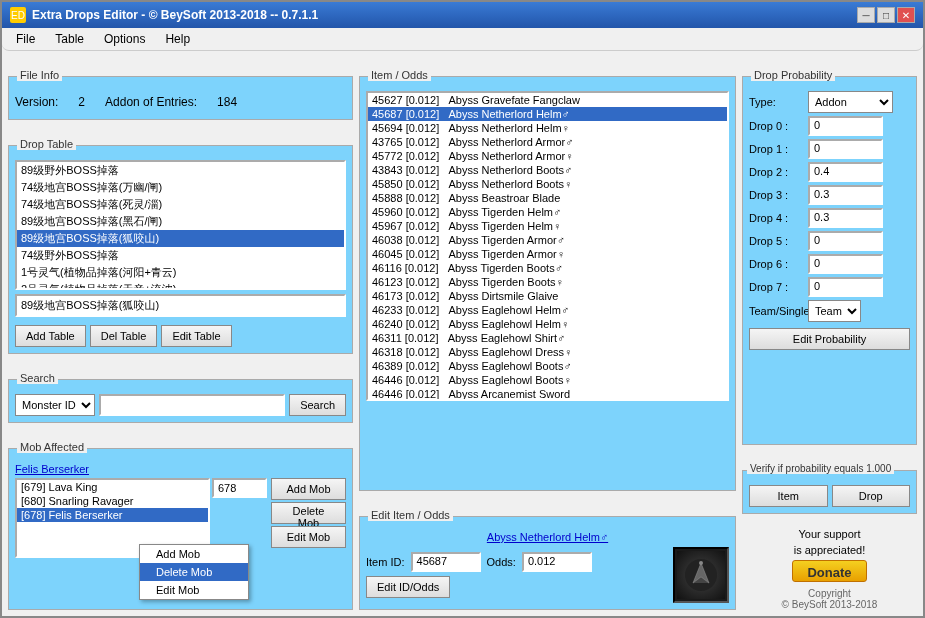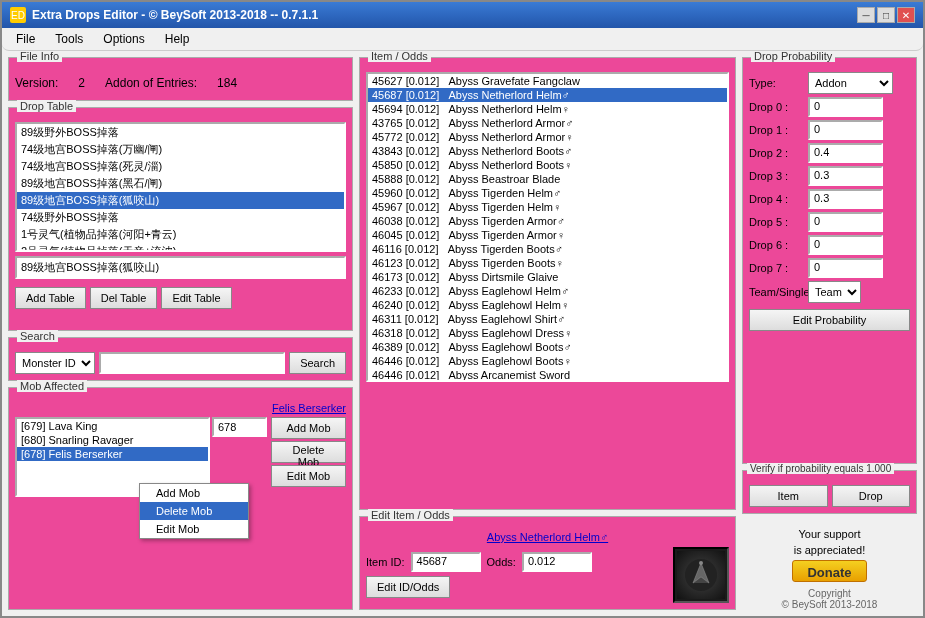--- a/index.html
+++ b/index.html
@@ -78,23 +78,24 @@
     .panel-group {
       display: flex;
       flex-direction: column;
       gap: 6px;
     }
     .left-col { width: 345px; flex-shrink: 0; }
     .mid-col { flex: 1; min-width: 330px; }
     .right-col { width: 175px; flex-shrink: 0; }
     .group-box {
       border: 1px solid #aaa;
-      background: #ec4899;
+      background: #7dd3fc;
       padding: 4px 6px 6px 6px;
       position: relative;
+      margin-top: 19px;
     }
     .group-box-title {
       position: absolute;
       top: -8px;
       left: 8px;
       background: #f0f0f0;
       padding: 0 3px;
       font-size: 11px;
       color: #333;
     }
@@ -153,21 +154,21 @@
       font-size: 11px;
       border: 2px inset #fff;
       background: white;
       padding: 1px 4px;
       height: 22px;
     }
     .mob-link {
       color: #0000cc;
       text-decoration: underline;
       font-size: 11px;
-      text-align: right;
+      text-align: left;
       display: block;
       margin-bottom: 3px;
       cursor: pointer;
     }
     .mob-row { display: flex; gap: 4px; }
     .mob-list {
       flex: 1;
       border: 2px inset #fff;
       background: white;
       overflow-y: auto;
@@ -267,21 +268,21 @@
     </div>
     <div class="title-buttons">
       <div class="title-btn">─</div>
       <div class="title-btn">□</div>
       <div class="title-btn close">✕</div>
     </div>
   </div>
 
   <div class="menu-bar">
     <div class="menu-item">File</div>
-    <div class="menu-item">Tools</div>
+    <div class="menu-item">Table</div>
     <div class="menu-item">Options</div>
     <div class="menu-item">Help</div>
   </div>
 
   <div class="content-area">
 
     <div class="left-col panel-group">
 
       <div class="group-box" style="padding-top:10px;">
         <span class="group-box-title">File Info</span>

